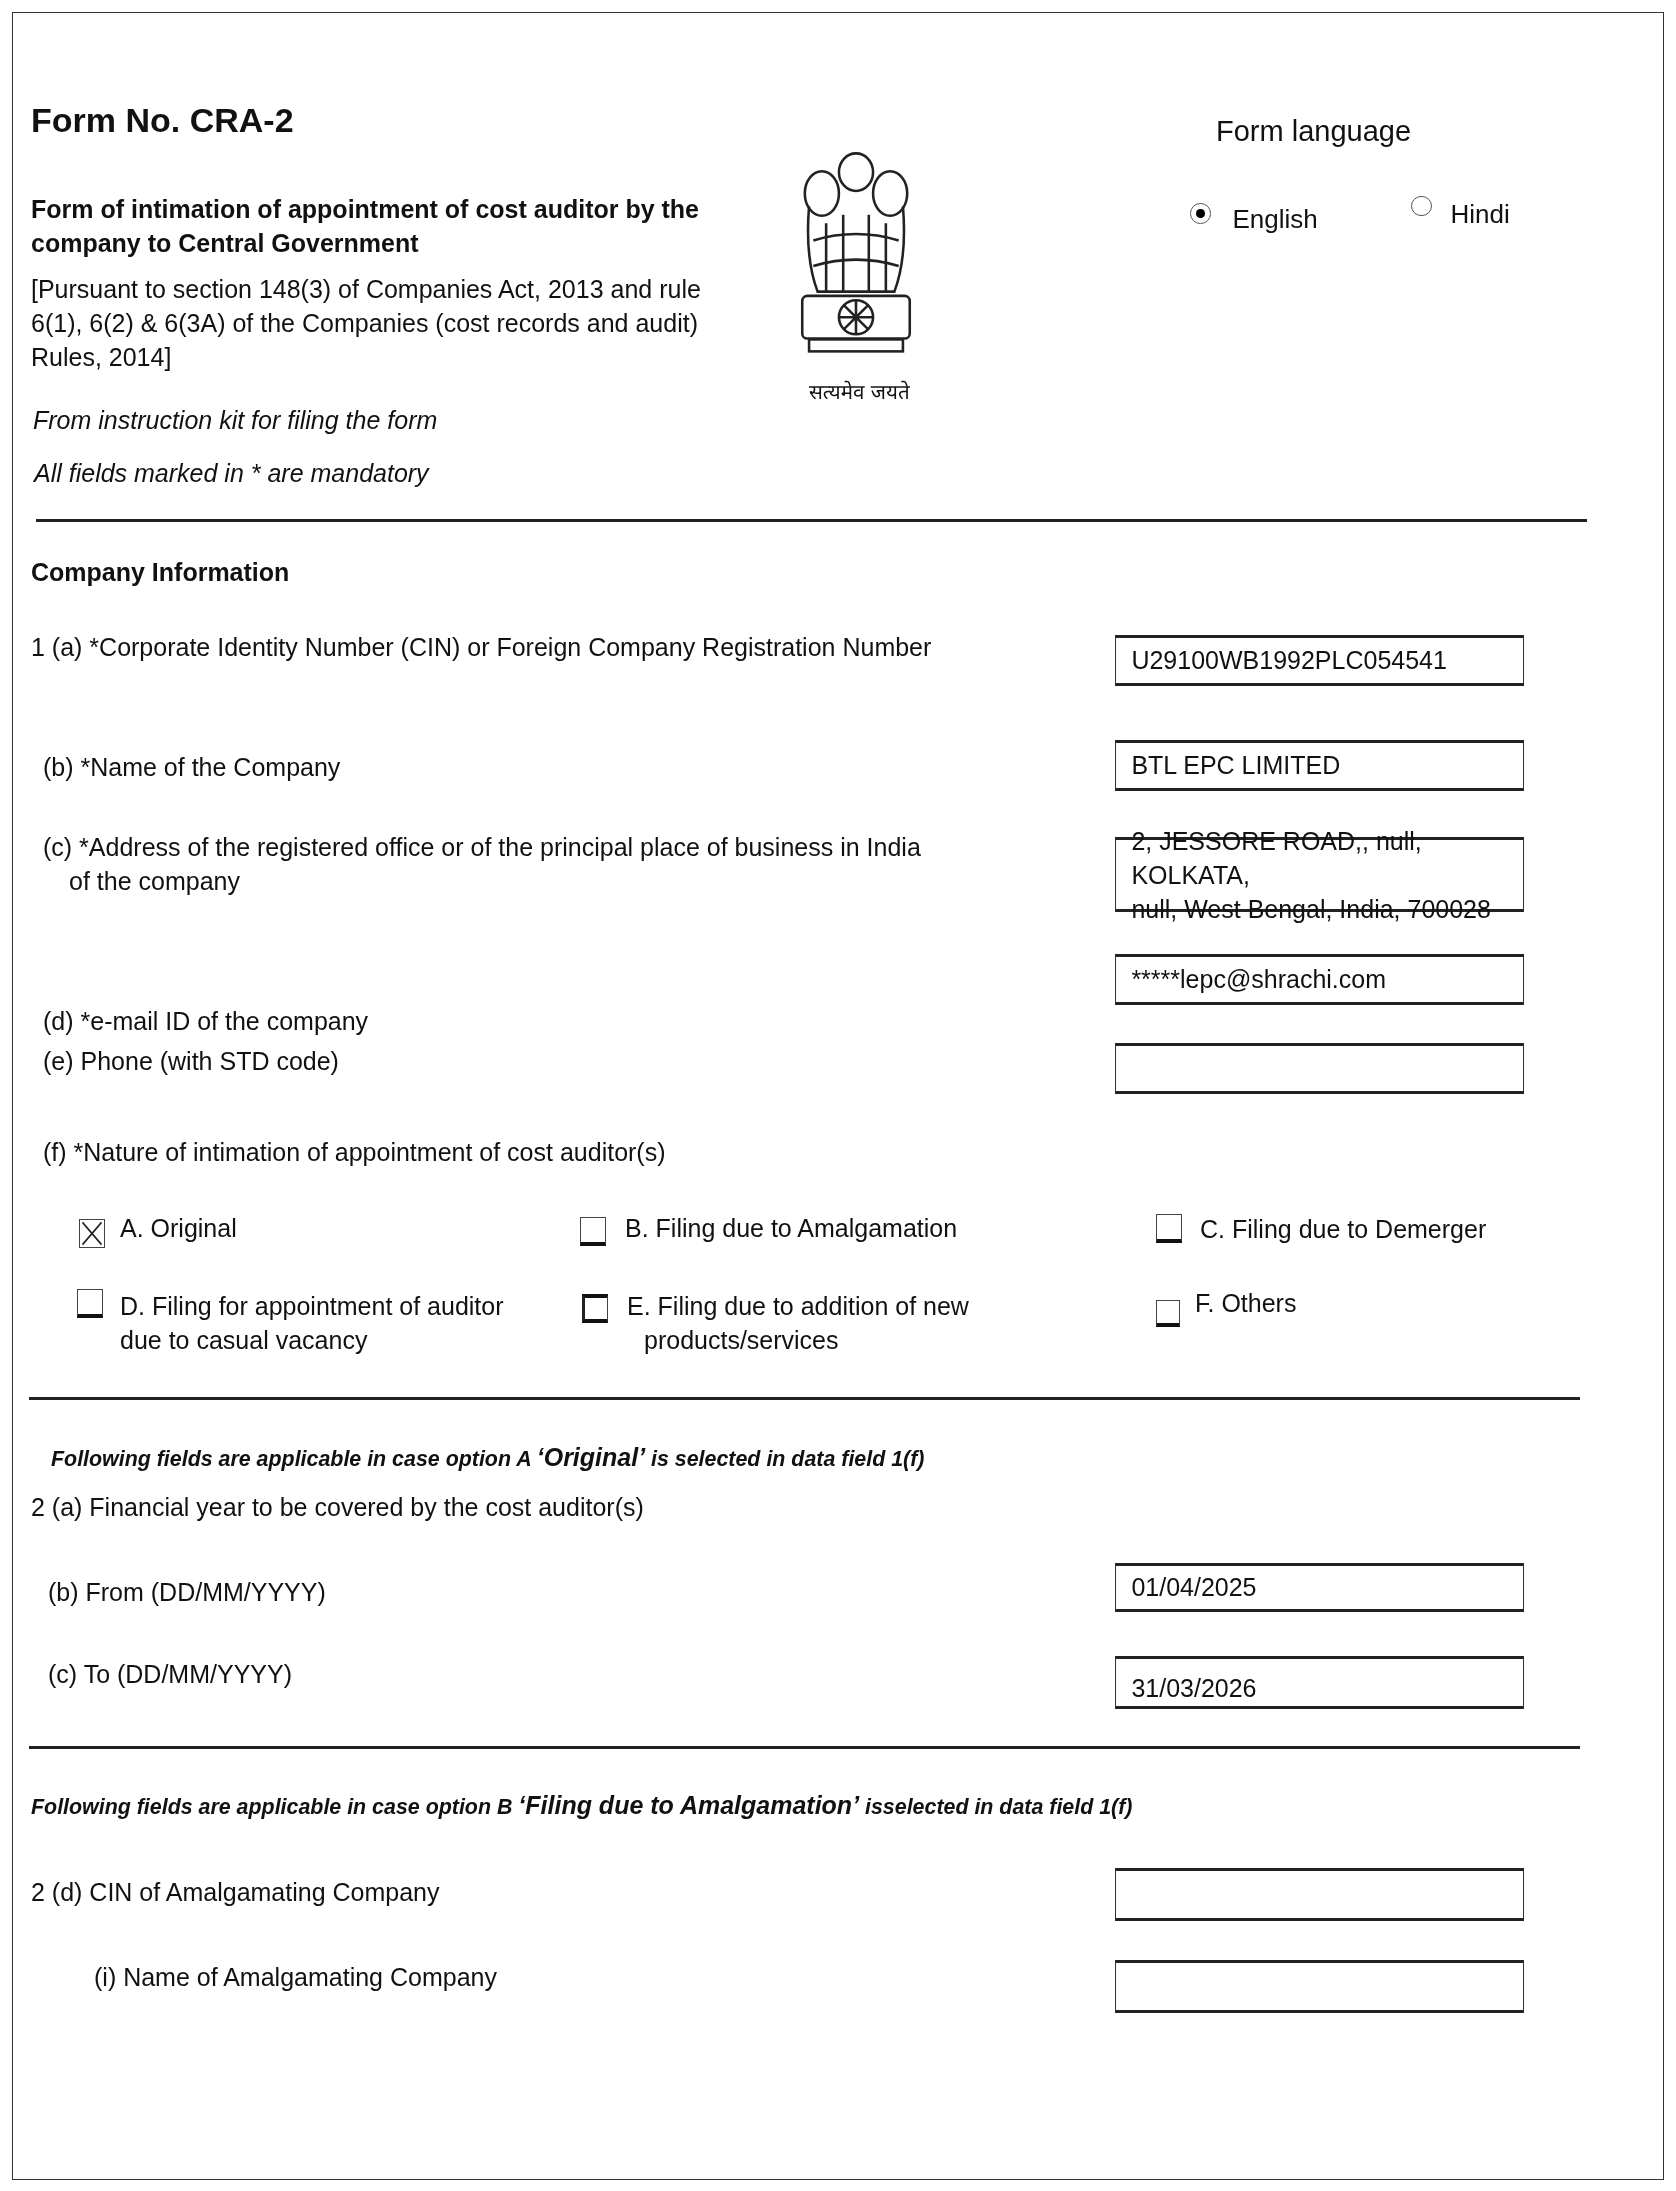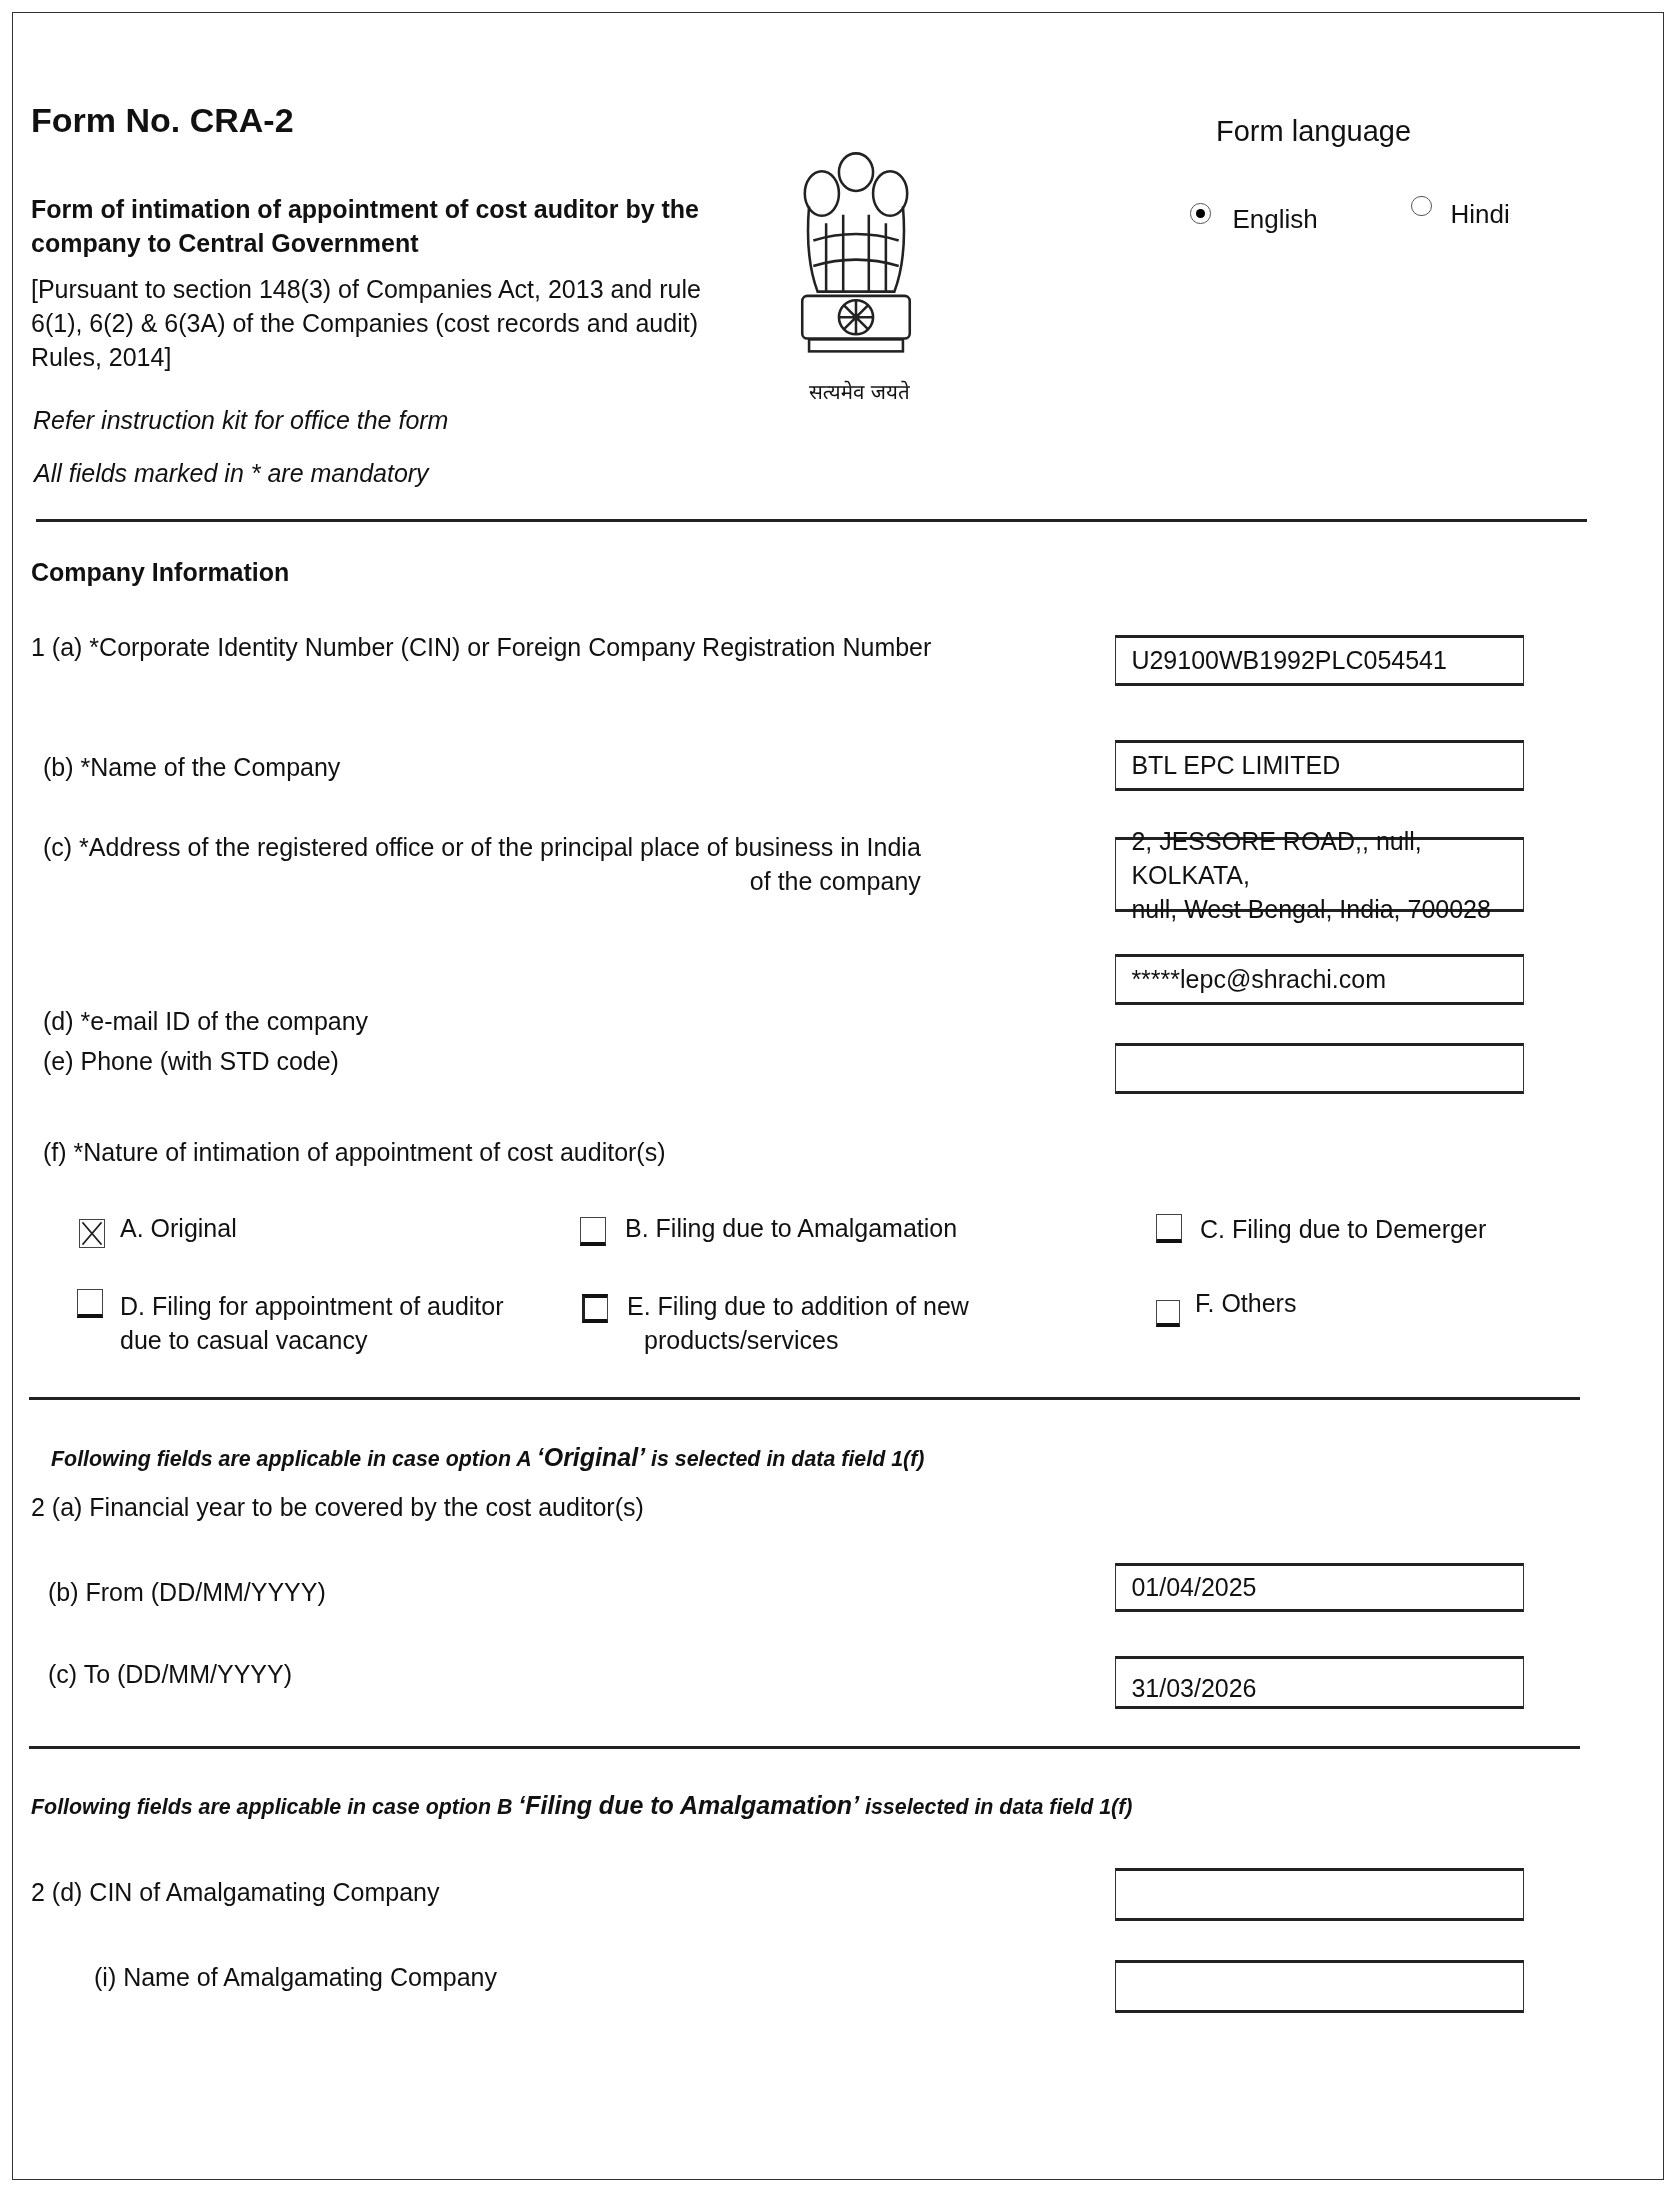--- a/index.html
+++ b/index.html
@@ -27,21 +27,21 @@
   .note-b { font-style:italic; font-weight:bold; font-size:21.4px; }
 </style>
 </head>
 <body>
 
 <div class="page"></div>
 
 <div class="abs title">Form No. CRA-2</div>
 <div class="abs subtitle">Form of intimation of appointment of cost auditor by the company to Central Government</div>
 <div class="abs pursuant">[Pursuant to section 148(3) of Companies Act, 2013 and rule 6(1), 6(2) &amp; 6(3A) of the Companies (cost records and audit) Rules, 2014]</div>
-<div class="abs italic-note" style="left:33px; top:406px;">Refer instruction kit for office the form</div>
+<div class="abs italic-note" style="left:33px; top:406px;">From instruction kit for filing the form</div>
 <div class="abs italic-note" style="left:34px; top:459px;">All fields marked in * are mandatory</div>
 
 <div class="abs emblem">
   <svg width="128" height="223" viewBox="0 0 150 260">
     <g fill="none" stroke="#222" stroke-width="3">
       <ellipse cx="75" cy="30" rx="20" ry="22"></ellipse>
       <ellipse cx="35" cy="55" rx="20" ry="26"></ellipse>
       <ellipse cx="115" cy="55" rx="20" ry="26"></ellipse>
       <path d="M20 70 Q15 130 30 170 L120 170 Q135 130 130 70"></path>
       <path d="M40 90 L40 170 M60 80 L60 170 M90 80 L90 170 M110 90 L110 170"></path>
@@ -74,21 +74,21 @@
 <div class="abs q" style="left:31px; top:630px;">
   <div>1 (a) *Corporate Identity  Number (CIN) or Foreign Company Registration Number</div>
 </div>
 <div class="field" style="top:635px; height:51px;">U29100WB1992PLC054541</div>
 
 <div class="abs q" style="left:43px; top:750px;">(b) *Name of the Company</div>
 <div class="field" style="top:740px; height:51px;">BTL EPC LIMITED</div>
 
 <div class="abs q" style="left:43px; top:830px;">
   <div>(c) *Address of the registered office or of the principal place of business in India</div>
-  <div style="padding-left:26px;text-align:right;">of the company</div>
+  <div style="padding-left:26px;">of the company</div>
 </div>
 <div class="field multi" style="top:837px; height:75px;">
   <div>2, JESSORE ROAD,, null, KOLKATA,</div>
   <div>null, West Bengal, India, 700028</div>
 </div>
 
 <div class="abs q" style="left:43px; top:1004px;">(d) *e-mail ID of the company</div>
 <div class="field" style="top:954px; height:51px;">*****lepc@shrachi.com</div>
 
 <div class="abs q" style="left:43px; top:1044px;">(e) Phone (with STD code)</div>

